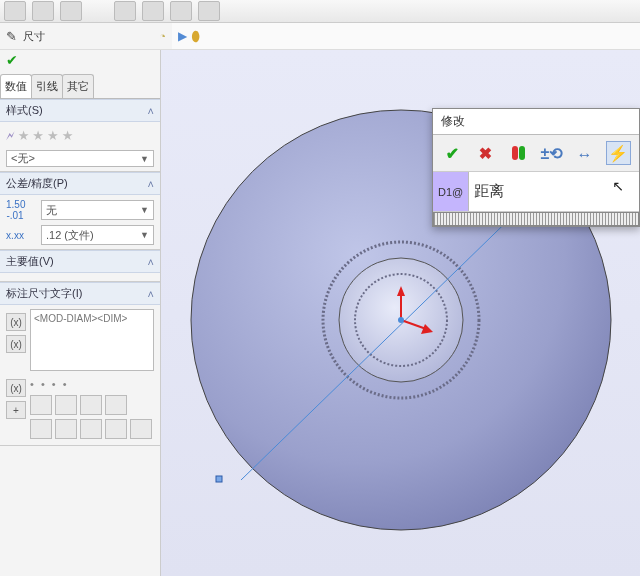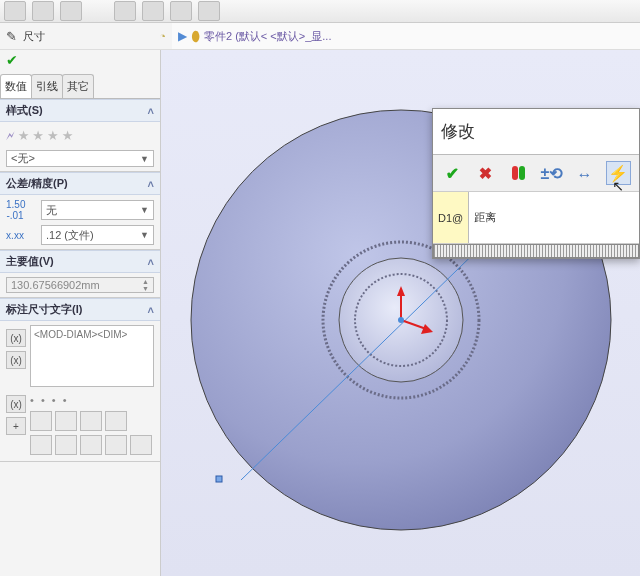--- a/index.html
+++ b/index.html
@@ -11,49 +11,49 @@
   .pm-head{flex:1;height:100%;display:flex;align-items:center;padding:0 6px;gap:4px;background:#fafafa;color:#6b5aa5}
   .arrow{color:#538bd4;font-size:12px}
   .gold{color:#d8a830;font-size:14px}
   .body{display:flex;height:528px}
   .sidebar{width:160px;background:#f4f4f4;border-right:1px solid #ccc;height:100%;overflow:hidden;display:flex;flex-direction:column}
   .confirm{height:20px;padding:2px 6px;color:#18a018;font-size:14px}
   .tabs{display:flex;border-bottom:1px solid #bbb}
   .tab{padding:4px 4px;border:1px solid #bbb;border-bottom:none;background:#ececec;margin-right:-1px;border-radius:3px 3px 0 0;font-size:11px;cursor:pointer}
   .tab.active{background:#fff}
   .section{border-bottom:1px solid #ccc}
-  .section-h{background:#e8eef6;border-top:1px solid #cbd5e6;border-bottom:1px solid #cbd5e6;padding:3px 6px;font-weight:bold;color:#334;display:flex;align-items:center;justify-content:space-between}
+  .section-h{background:#e8eef6;border-top:1px solid #cbd5e6;border-bottom:1px solid #cbd5e6;padding:3px 6px;font-weight:normal;color:#334;display:flex;align-items:center;justify-content:space-between}
   .section-h .chev{color:#6a7ba8}
   .section-b{padding:4px 6px;display:flex;flex-direction:column;gap:4px}
   .stars{display:flex;gap:3px;color:#bdbdbd;font-size:13px;padding:2px 0}
   .stars .g{color:#9a8cc4}
   .field{display:flex;align-items:center;gap:17px}
   .field .lbl{width:18px;text-align:center;color:#3b72c4;font-size:10px}
   .select,.input{flex:1;height:18px;background:#fff;border:1px solid #b9b9b9;padding:0 4px;display:flex;align-items:center;justify-content:space-between;color:#555}
   .input.dis{background:#f0f0f0;color:#888}
   .caret{font-size:9px;color:#666}
   .txtbox{background:#fff;border:1px solid #bbb;height:54px;padding:3px;color:#777;font-size:10px}
   .icol{display:flex;flex-direction:column;gap:4px;margin-top:4px}
   .icol .ib{width:18px;height:16px;border:1px solid #bbb;background:#e8e8e8;display:flex;align-items:center;justify-content:center;color:#555;font-size:10px}
   .dots{letter-spacing:2px;padding:3px 0;color:#888}
   .brow{display:flex;gap:3px;padding:2px 0}
   .brow .b{width:20px;height:18px;border:1px solid #bbb;background:#eaeaea}
   .viewport{flex:1;position:relative;background:linear-gradient(#e8eaf8,#e0e2f2);overflow:hidden}
   svg.scene{position:absolute;left:0;top:0}
   .modify{position:absolute;right:0;top:58px;width:206px;background:#f7f7f7;border:1px solid #8a8a8a;box-shadow:0 3px 8px rgba(0,0,0,.3)}
-  .modify .title{background:#fff;border-bottom:1px solid #bbb;padding:11px 8px;font-size:17px;color:#333}
+  .modify .title{background:#fff;border-bottom:1px solid #bbb;padding:4px 8px;font-size:12px;color:#333}
   .modify .btnrow{display:flex;align-items:center;gap:10px;padding:6px 8px;background:#f0f0f0;border-bottom:1px solid #ccc}
   .mbtn{width:24px;height:22px;display:flex;align-items:center;justify-content:center;font-size:16px;font-weight:bold;cursor:pointer}
   .ok{color:#1da81d}
   .no{color:#d03030}
   .light{display:flex;gap:1px}
   .light span{width:6px;height:14px;border-radius:3px}
   .inrow{display:flex;border-bottom:1px solid #ccc}
-  .inlbl{background:#fef9c3;border-right:1px solid #bbb;padding:2px 5px;font-size:11px;display:flex;align-items:center}
-  .inval{flex:1;background:#fff;padding:18px 5px;font-size:11px;color:#333}
+  .inlbl{background:#c4b5fd;border-right:1px solid #bbb;padding:2px 5px;font-size:11px;display:flex;align-items:center}
+  .inval{flex:1;background:#fff;padding:10px 5px;font-size:15px;color:#333}
   .spin{border:1px inset #bbb;background:#fff;padding:1px 4px;font-size:12px}
   .ruler{height:12px;background:repeating-linear-gradient(90deg,#999 0,#999 1px,#eee 1px,#eee 3px);border:1px solid #888}
   .cursor{position:absolute;right:16px;top:128px;font-size:14px;color:#222;pointer-events:none}
 </style>
 </head>
 <body>
 
 <div class="topbar">
   <div class="tb-ico"></div>
   <div class="tb-ico"></div>
@@ -68,21 +68,20 @@
 <div class="pm-row">
   <div class="pm-left">
     <span class="dim-ico">✎</span>
     <span>尺寸</span>
     <span style="flex:1"></span>
     <span style="color:#c4b05a">◔</span>
   </div>
   <div class="pm-head">
     <span class="arrow">▶</span>
     <span class="gold">⬮</span>
-    <span>零件2 (默认&lt; &lt;默认&gt;_显...</span>
   </div>
 </div>
 
 <div class="body">
   <div class="sidebar">
     <div class="confirm">✔</div>
     <div class="tabs">
       <div class="tab active">数值</div>
       <div class="tab">引线</div>
       <div class="tab">其它</div>
@@ -130,27 +129,20 @@
         </div>
       </div>
     </div>
 
     <div class="section">
       <div class="section-h">
         <span>主要值(V)</span>
           <span class="chev">˄</span>
       </div>
       <div class="section-b">
-        <div class="input dis" style="display:flex;justify-content:space-between">
-          <span>130.67566902mm</span>
-          <span style="display:flex;flex-direction:column;font-size:7px;line-height:7px">
-              <span>▲</span>
-              <span>▼</span>
-            </span>
-        </div>
       </div>
     </div>
 
     <div class="section">
       <div class="section-h">
         <span>标注尺寸文字(I)</span>
           <span class="chev">˄</span>
       </div>
       <div class="section-b">
         <div style="display:flex;gap:4px">

